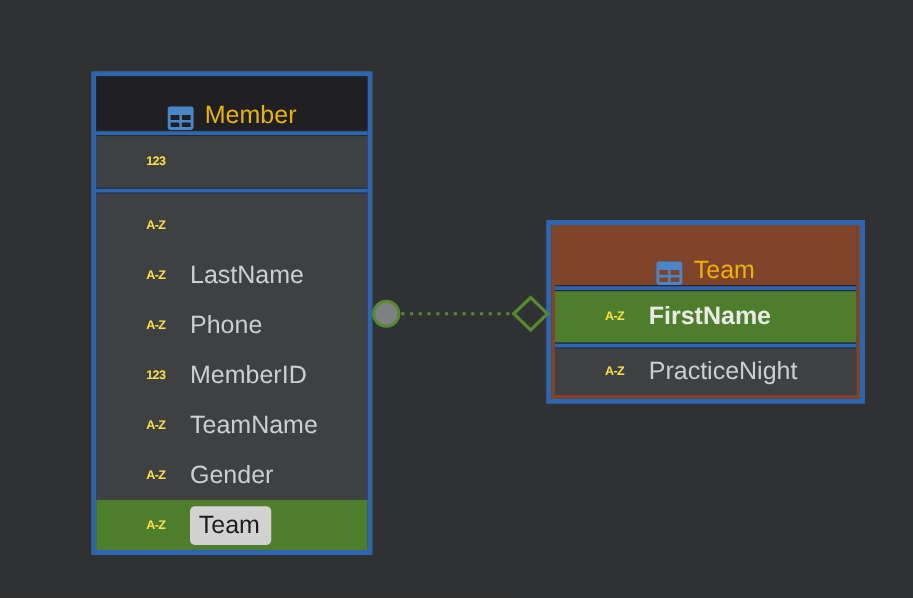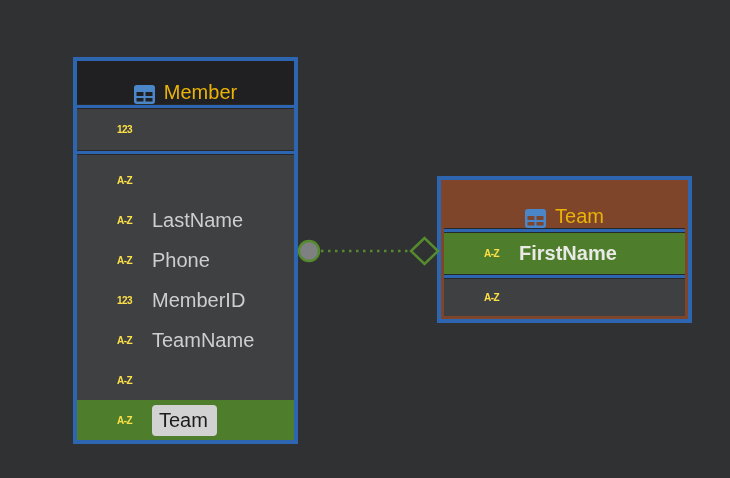--- a/index.html
+++ b/index.html
@@ -148,20 +148,21 @@
       <div class="row">
         <span class="type-icon">123</span>
         <span>MemberID</span>
       </div>
       <div class="row">
         <span class="type-icon">A-Z</span>
         <span>TeamName</span>
       </div>
       <div class="row">
         <span class="type-icon">A-Z</span>
+        <span>Gender</span>
       </div>
 
       <div class="row green fk-row">
         <span class="type-icon">A-Z</span>
         <span class="edit-box">Team</span>
       </div>
 
     </div>
   </div>
 
@@ -182,20 +183,21 @@
 
       <div class="row key-row green">
         <span class="type-icon">A-Z</span>
         <span>FirstName</span>
       </div>
 
       <div class="sep"></div>
 
       <div class="row grow">
         <span class="type-icon">A-Z</span>
+        <span>PracticeNight</span>
       </div>
 
     </div>
   </div>
 
   <svg id="edge-layer">
     <line x1="321" y1="251" x2="410" y2="251" stroke="#568A2F" stroke-width="2.5" stroke-dasharray="2.5 4.5"></line>
     <circle cx="309" cy="251" r="10" fill="#7E8082" stroke="#568A2F" stroke-width="2.5"></circle>
     <path d="M411 251 L424.5 238 L438 251 L424.5 264 Z" fill="#303132" stroke="#568A2F" stroke-width="2.5"></path>
   </svg>

